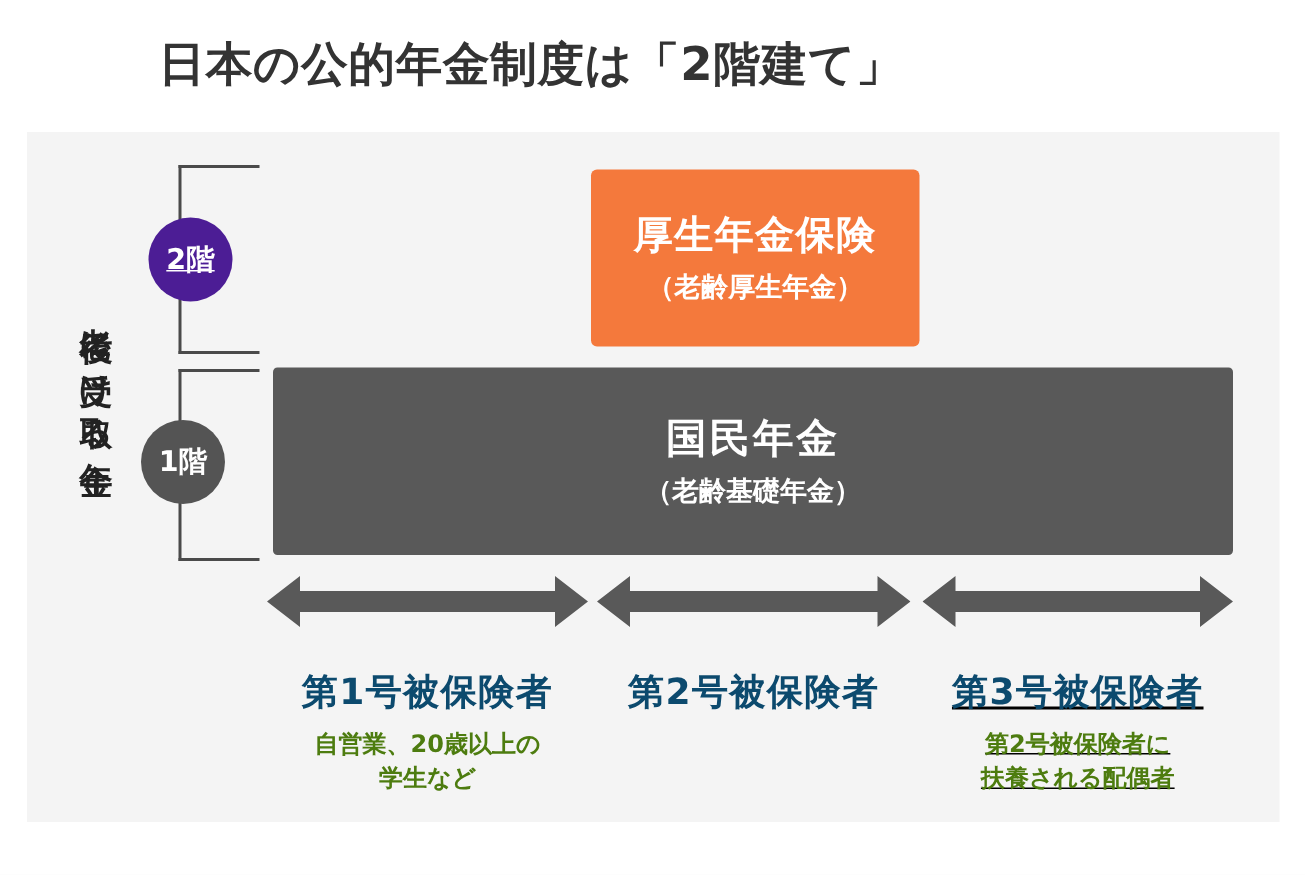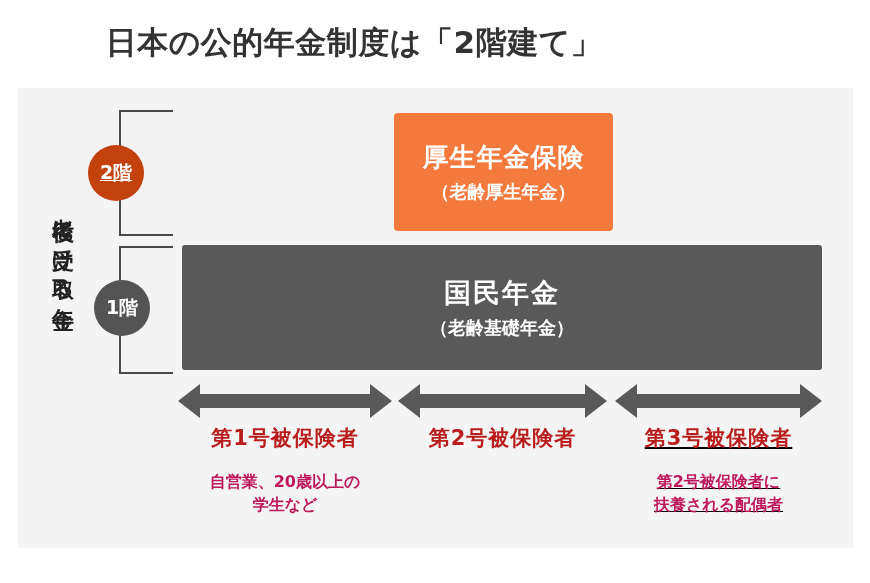--- a/index.html
+++ b/index.html
@@ -88,23 +88,23 @@
     display: flex;
     align-items: center;
     justify-content: center;
     color: #ffffff;
     font-size: 19px;
     font-weight: bold;
     letter-spacing: 0px;
     z-index: 3;
   }
   #floor-badge-2 {
-    left: 70px;
+    left: 81px;
     top: 57px;
-    background: #c2410c;
+    background: #4c1d95;
     text-decoration: underline;
   }
   #floor-badge-1 {
     left: 76px;
     top: 192px;
     background: #545454;
   }
 
   
   #tier2-box {
@@ -177,32 +177,32 @@
     position: relative;
     height: 42px;
     width: 100%;
   }
   .arrow-svg {
     display: block;
     width: 100%;
     height: 42px;
   }
   .category-title {
-    margin-top: 2px;
-    font-size: 21px;
-    font-weight: bold;
-    color: #b91c1c;
+    margin-top: 23px;
+    font-size: 24px;
+    font-weight: bold;
+    color: #0c4a6e;
     letter-spacing: 1px;
     white-space: nowrap;
   }
   .category-desc {
-    margin-top: 18px;
+    margin-top: 7px;
     font-size: 16px;
     font-weight: bold;
-    color: #be185d;
+    color: #4d7c0f;
     line-height: 1.45;
     letter-spacing: 0px;
   }
 </style>
 </head>
 <body>
 
 <div id="page-title">日本の公的年金制度は「2階建て」</div>
 
 <div id="diagram-panel">

